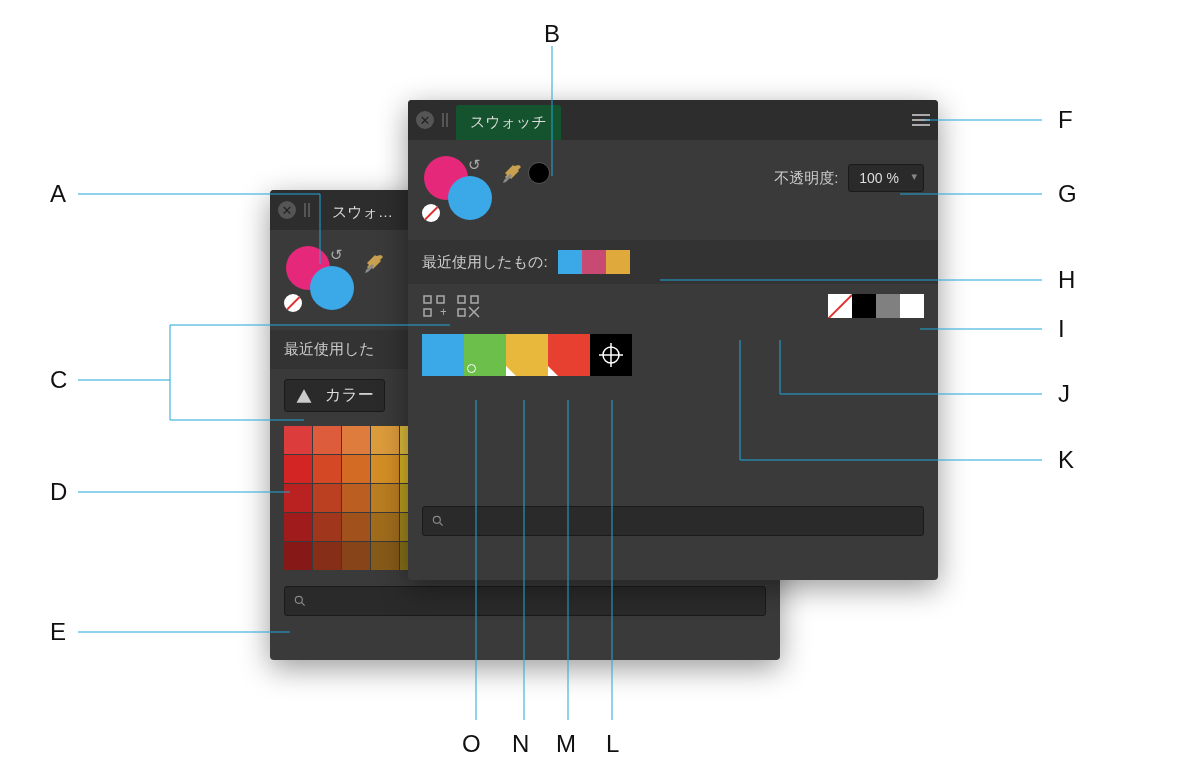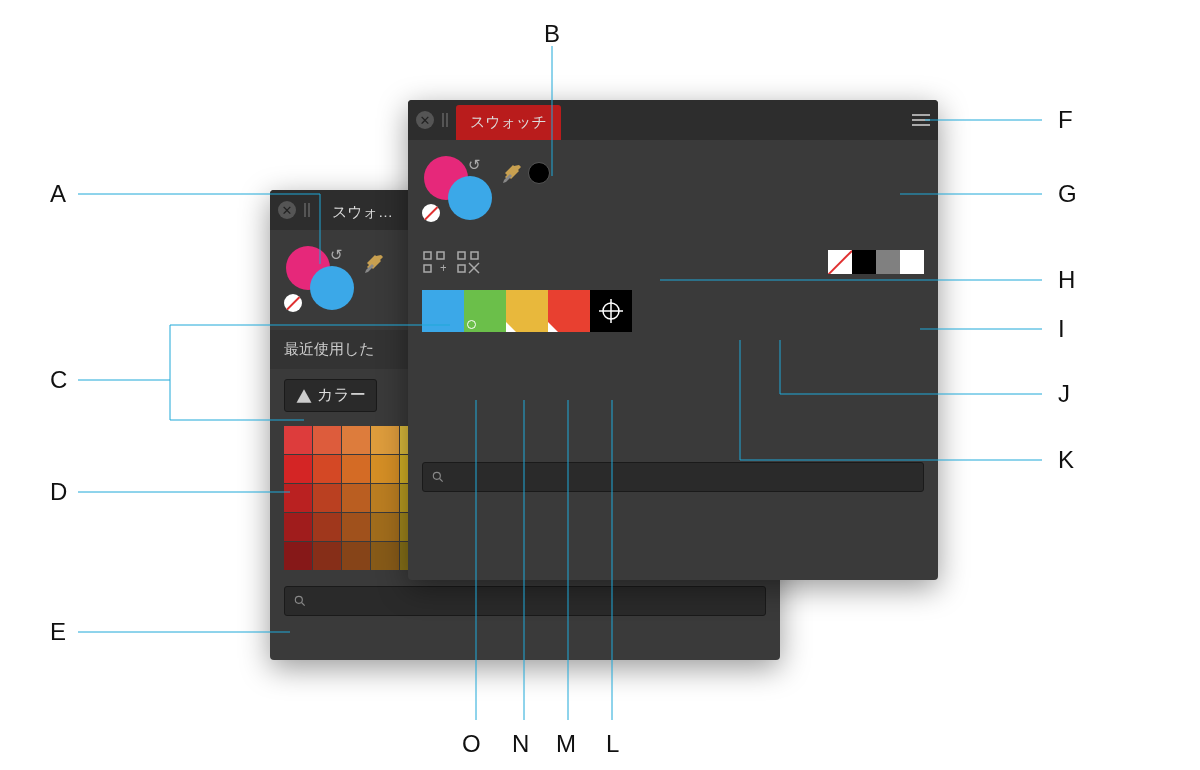--- a/index.html
+++ b/index.html
@@ -6,21 +6,21 @@
     body { width: 1200px; height: 770px; background: #fff; font-family: sans-serif; position: relative; }
     
     .panel { position: absolute; background: #3a3a3a; border-radius: 4px; box-shadow: 0 8px 30px rgba(0,0,0,0.4); }
     .panel-back { left: 270px; top: 190px; width: 510px; height: 470px; }
     .panel-front { left: 408px; top: 100px; width: 530px; height: 480px; }
     
     .panel-header { display: flex; align-items: center; height: 40px; padding: 0 8px; background: #2d2d2d; border-radius: 4px 4px 0 0; gap: 8px; }
     .close-btn { width: 18px; height: 18px; border-radius: 50%; background: #555; display: flex; align-items: center; justify-content: center; color: #222; font-size: 13px; line-height: 1; }
     .drag-handle { display: flex; gap: 2px; }
     .drag-handle span { width: 2px; height: 14px; background: #555; }
-    .tab-title { background: #b91c1c; padding: 8px 14px; color: #ddd; font-size: 15px; border-radius: 3px 3px 0 0; margin-top: 6px; align-self: flex-end; }
+    .tab-title { background: #14532d; padding: 8px 14px; color: #ddd; font-size: 15px; border-radius: 3px 3px 0 0; margin-top: 6px; align-self: flex-end; }
     .tab-title-back { background: transparent; }
     .hamburger { margin-left: auto; display: flex; flex-direction: column; gap: 3px; cursor: pointer; }
     .hamburger span { width: 18px; height: 2px; background: #aaa; }
     
     .color-selector { padding: 14px 12px; position: relative; display: flex; align-items: flex-start; }
     .circles { position: relative; width: 72px; height: 72px; }
     .circle-back { position: absolute; width: 44px; height: 44px; border-radius: 50%; background: #e6287a; left: 4px; top: 2px; }
     .circle-front { position: absolute; width: 44px; height: 44px; border-radius: 50%; background: #3ba8e8; left: 28px; top: 22px; }
     .swap-arrows { position: absolute; left: 48px; top: 2px; color: #aaa; font-size: 15px; }
     .no-color { position: absolute; left: 2px; top: 50px; width: 18px; height: 18px; border-radius: 50%; background: #fff; overflow: hidden; }
@@ -57,21 +57,21 @@
     .sw-dot::after { content:''; position:absolute; bottom:3px; left:3px; width:7px; height:7px; border:1px solid #fff; border-radius:50%; }
     .sw-reg { background:#000; color:#fff; }
     
     .search-row { padding: 6px 14px 14px; }
     .search-input { width: 100%; background: #2a2a2a; border: 1px solid #1a1a1a; border-radius: 3px; height: 30px; display: flex; align-items: center; padding: 0 8px; }
     .search-input svg { width: 14px; height: 14px; color: #888; }
     
     .color-grid { display: grid; grid-template-columns: repeat(16, 28px); grid-auto-rows: 28px; padding: 4px 14px 10px; gap: 1px; }
     .color-grid div { }
     
-    .palette-btn { display: flex; align-items: center; gap: 4px; background: #2a2a2a; border: 1px solid #1a1a1a; padding: 5px 10px; color: #ddd; font-size: 16px; border-radius: 3px; }
+    .palette-btn { display: flex; align-items: center; gap: 12px; background: #2a2a2a; border: 1px solid #1a1a1a; padding: 5px 10px; color: #ddd; font-size: 16px; border-radius: 3px; }
     .label { position: absolute; font-size: 24px; color: #111; font-weight: 400; }
   </style>
 </head>
 <body>
 
 <div class="panel panel-back">
   <div class="panel-header">
     <div class="close-btn">✕</div>
     <div class="drag-handle">
         <span></span>
@@ -213,20 +213,32 @@
       <div class="circle-back"></div>
       <div class="circle-front"></div>
       <div class="swap-arrows">↺</div>
       <div class="no-color"></div>
     </div>
     <svg class="eyedropper" viewBox="0 0 24 24">
         <path fill="#c8a050" d="M19 3l2 2-3 3 1 1-8 8-2-2-2 2-2-2 2-2-2-2 8-8 1 1z"></path>
         <path fill="#888" d="M4 18l6-6 2 2-6 6-3 1z"></path>
       </svg>
     <div class="sample-circle"></div>
+    <div class="opacity-row">
+      <span class="opacity-label">不透明度:</span>
+      <div class="opacity-field">100 %</div>
+    </div>
+  </div>
+  <div class="section-strip">
+    <span>最近使用したもの:</span>
+    <div class="recent-swatches">
+      <div style="background:#3ba8e8"></div>
+      <div style="background:#c84a72"></div>
+      <div style="background:#e0a93c"></div>
+    </div>
   </div>
   <div class="palette-row">
     <svg class="qr-btn" viewBox="0 0 24 24">
         <rect x="2" y="2" width="7" height="7" fill="none" stroke="#aaa" stroke-width="1.5"></rect>
         <rect x="15" y="2" width="7" height="7" fill="none" stroke="#aaa" stroke-width="1.5"></rect>
         <rect x="2" y="15" width="7" height="7" fill="none" stroke="#aaa" stroke-width="1.5"></rect>
         <text x="18" y="22" font-size="12" fill="#aaa">+</text>
       </svg>
     <svg class="qr-btn" viewBox="0 0 24 24">
         <rect x="2" y="2" width="7" height="7" fill="none" stroke="#aaa" stroke-width="1.5"></rect>

